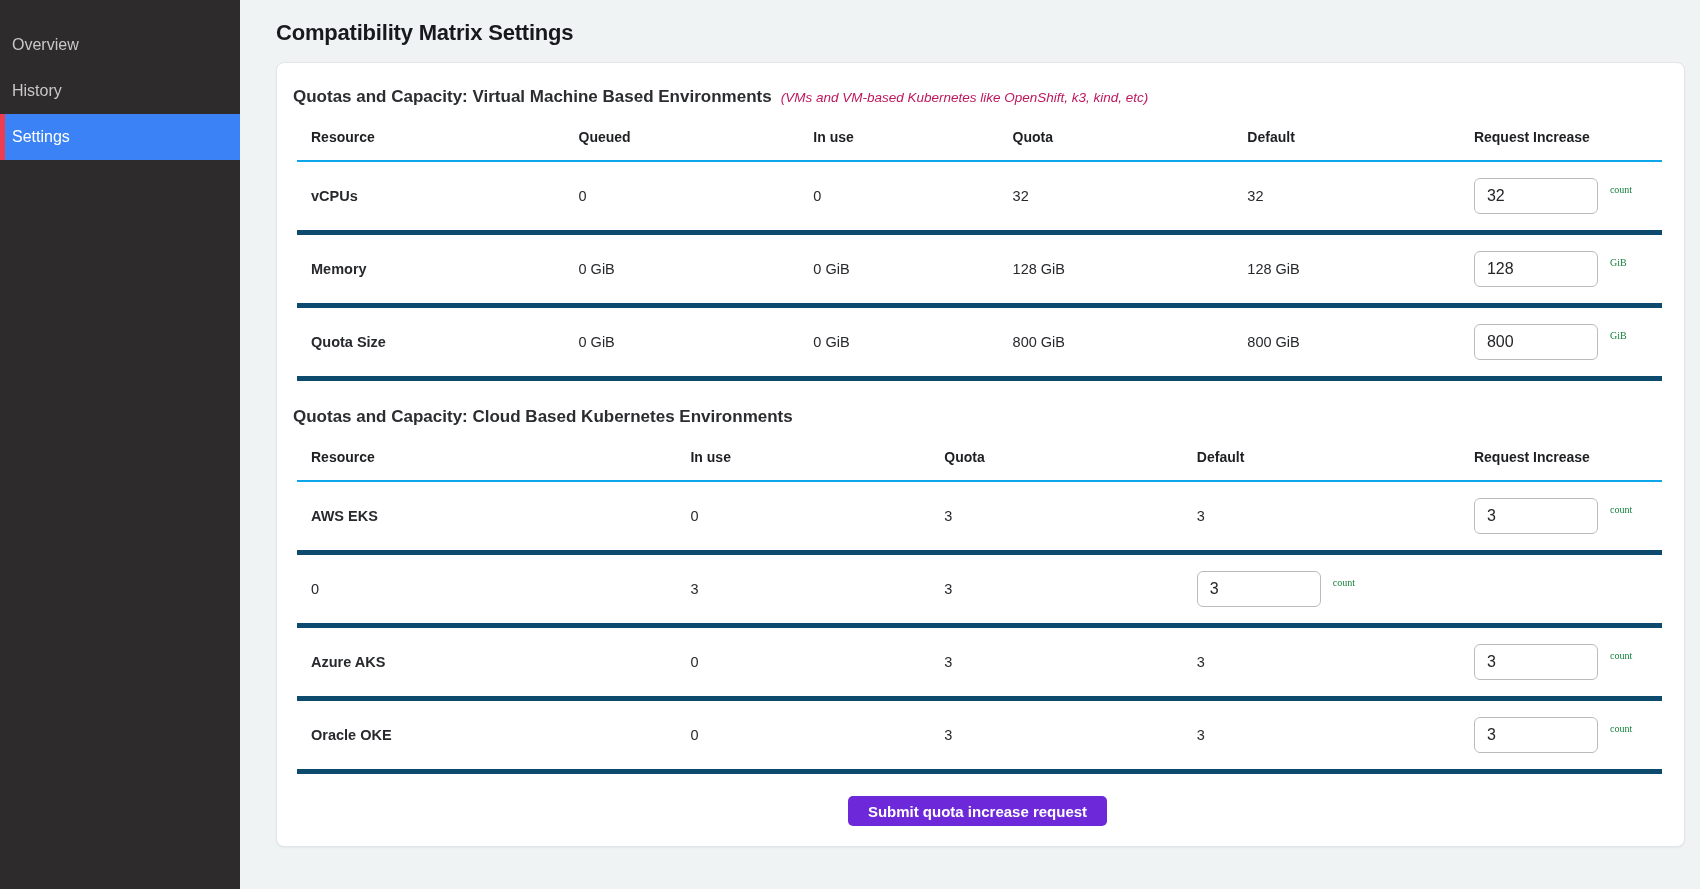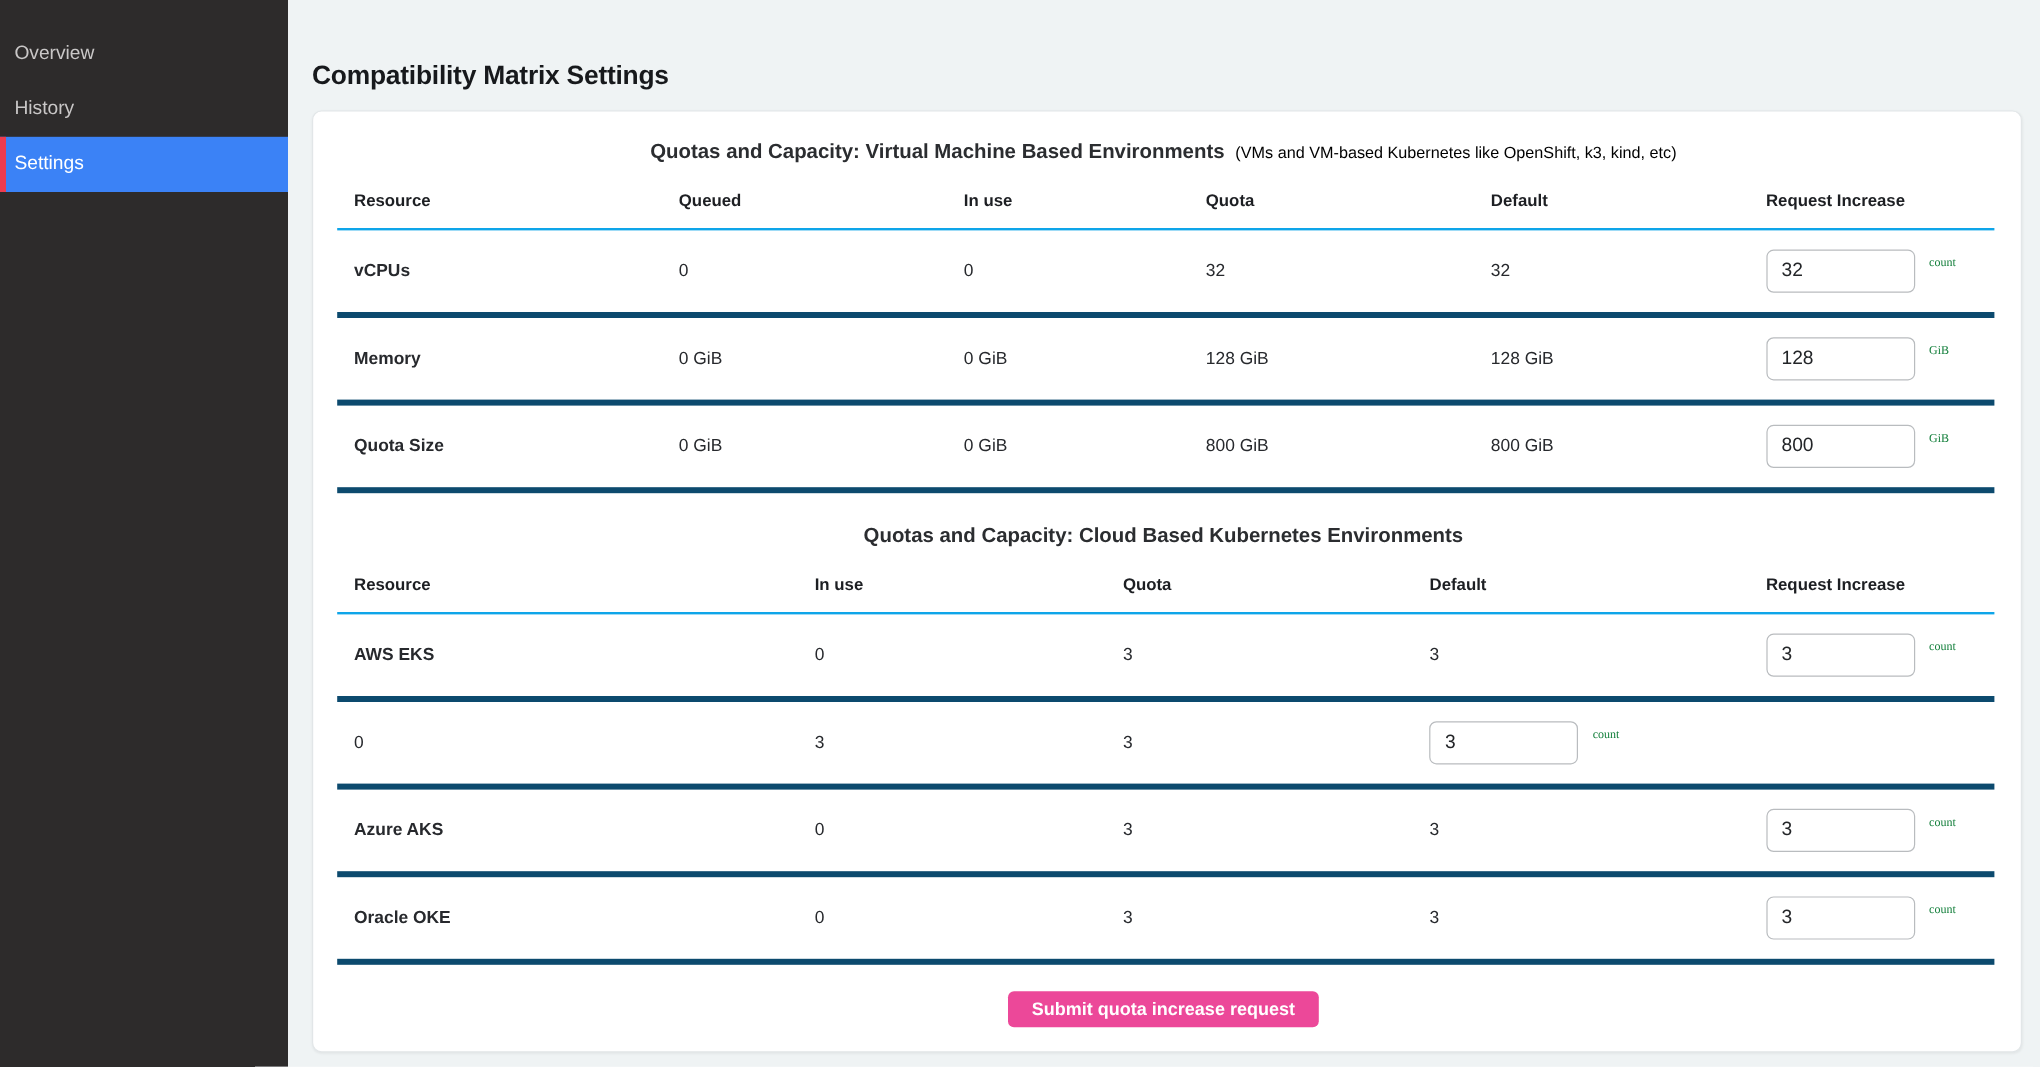--- a/index.html
+++ b/index.html
@@ -31,23 +31,22 @@
   }
   .nav-item.active {
     background: #3b82f6;
     color: #ffffff;
     border-left-color: #ee3c50;
   }
 
   
   .main {
     flex: 1;
-    padding: 20px 15px 19px 20px;
+    padding: 20px 15px 19px 36px;
     overflow: hidden;
-    margin-top: 30px;
   }
   .page-title {
     font-size: 22px;
     font-weight: bold;
     color: #17191c;
     letter-spacing: -0.2px;
     margin-bottom: 16px;
   }
   .card {
     background: #ffffff;
@@ -55,30 +54,30 @@
     border-radius: 8px;
     box-shadow: 0 1px 2px rgba(0,0,0,0.05);
     padding: 24px 22px 20px 16px;
   }
 
   .section-head {
     display: flex;
     align-items: baseline;
     gap: 9px;
     margin-bottom: 10px;
-    justify-content: center;
   }
   .section-title {
     font-size: 17px;
     font-weight: bold;
     color: #2b2d30;
   }
   .section-subtitle {
     font-size: 13.5px;
-    color: #000000;
+    color: #be185d;
+    font-style: italic;
   }
   .section-k8s { margin-top: 26px; }
 
   .qtable { margin-left: 4px; }
   .grid-row { display: grid; align-items: center; }
   .vm-grid  { grid-template-columns: 19.6% 17.2% 14.6% 17.2% 16.6% 1fr; }
   .k8s-grid { grid-template-columns: 27.8% 18.6% 18.5% 20.3% 1fr; }
 
   .thead-row {
     padding: 12px 0 15px;
@@ -125,21 +124,21 @@
     transform: translateY(-7px);
     font-family: Liberation Serif, serif;
   }
 
   .btn-row {
     display: flex;
     justify-content: center;
     margin-top: 22px;
   }
   .submit-btn {
-    background: #ec4899;
+    background: #6d28d9;
     color: #ffffff;
     font-family: inherit;
     font-weight: bold;
     font-size: 15px;
     height: 30px;
     padding: 0 20px;
     border: none;
     border-radius: 5px;
     cursor: pointer;
   }

